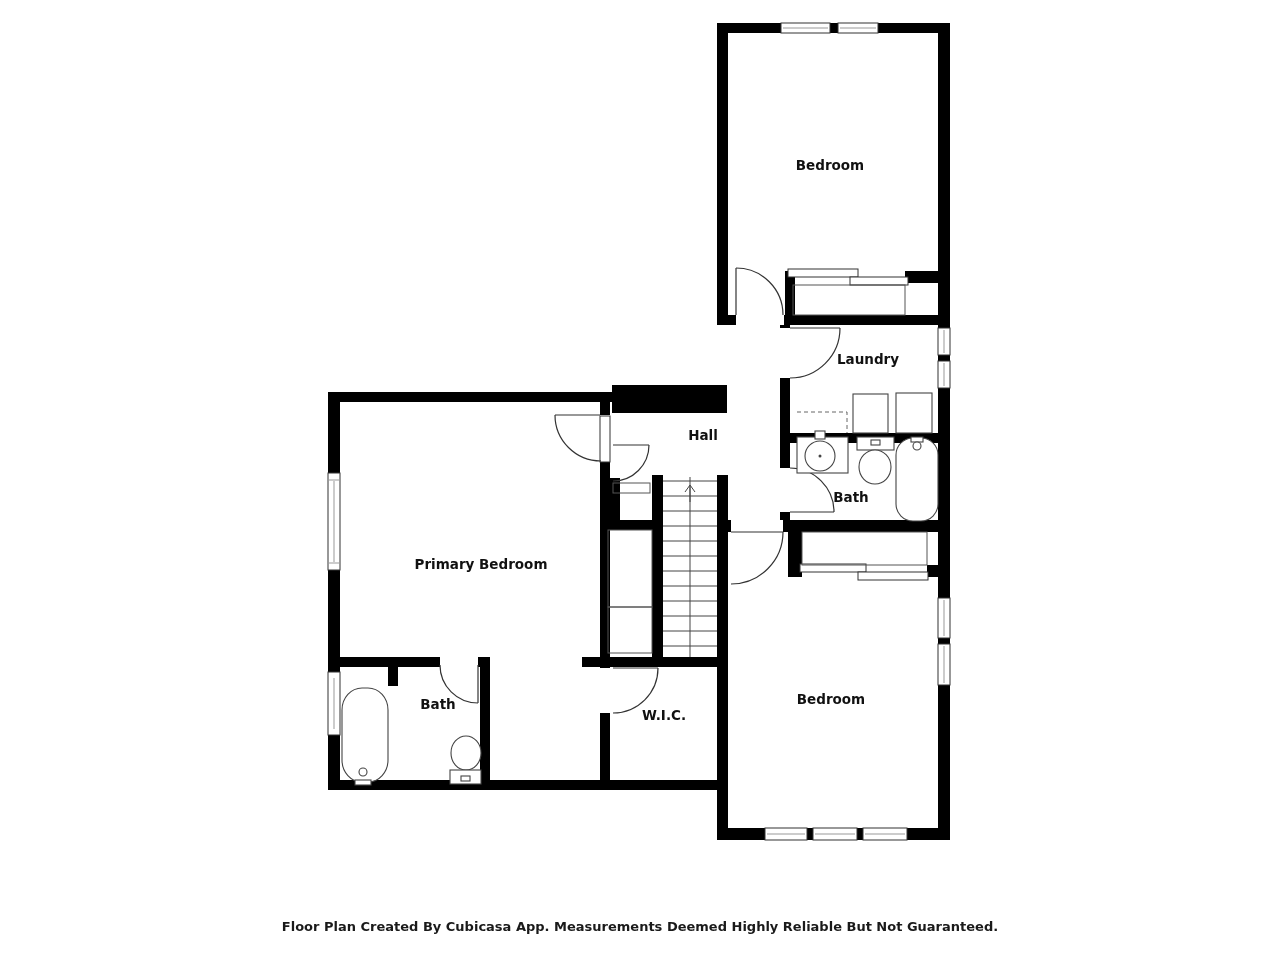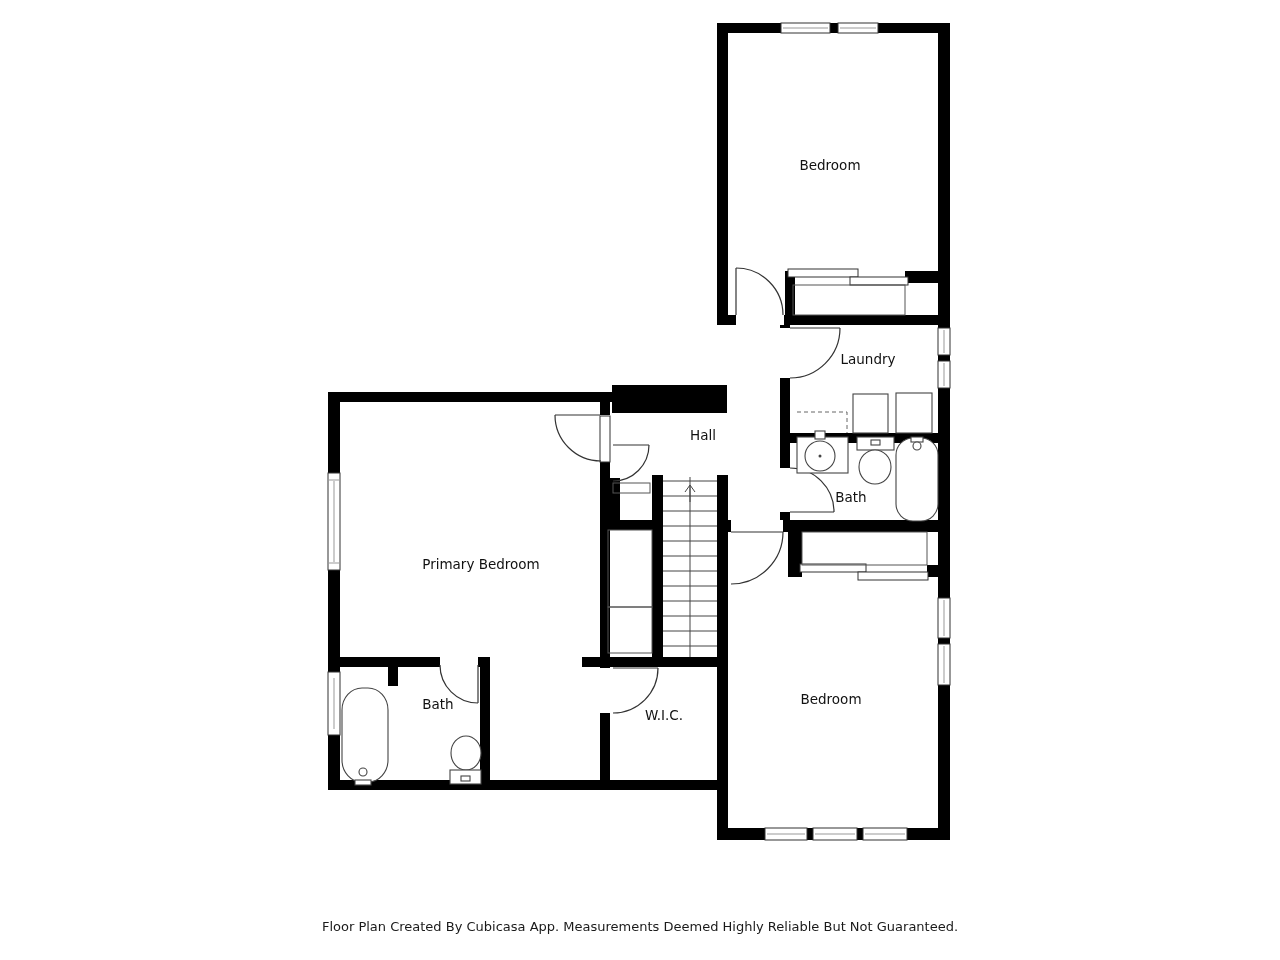--- a/index.html
+++ b/index.html
@@ -1,19 +1,20 @@
 <!DOCTYPE html>
 <html><head>
 <meta charset="utf-8">
 <style>
   html, body { margin: 0; padding: 0; background: #ffffff; }
   .stage {
     width: 1280px; height: 960px; position: relative;
     background: #ffffff; overflow: hidden;
     font-family: "DejaVu Sans", "Liberation Sans", sans-serif;
+    font-weight: bold;
   }
   svg { display: block; }
   text.room-label {
     font-family: "DejaVu Sans", "Liberation Sans", sans-serif;
     font-size: 13.5px; fill: #111111;
   }
   text.footer-label {
     font-family: "DejaVu Sans", "Liberation Sans", sans-serif;
     font-size: 13px; fill: #1a1a1a;
   }

